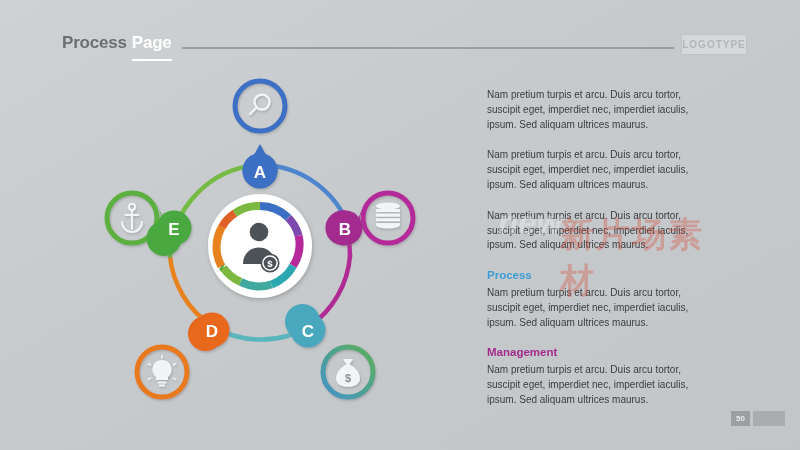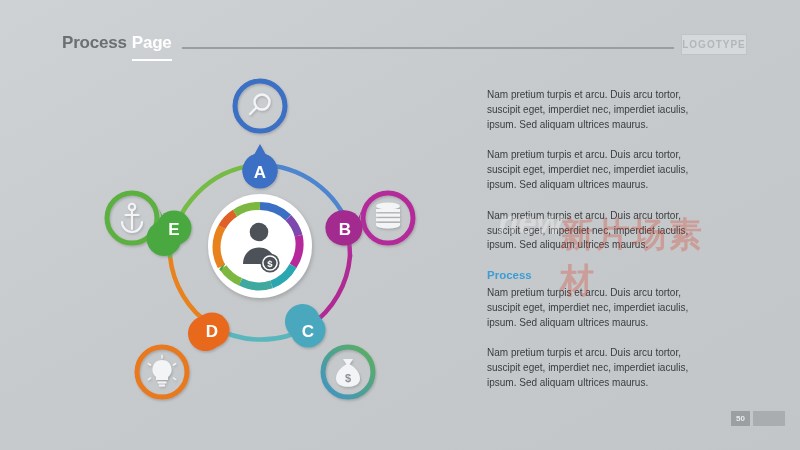--- a/index.html
+++ b/index.html
@@ -220,20 +220,21 @@
     <div class="item">
       <p class="item-body">Nam pretium turpis et arcu. Duis arcu tortor, suscipit eget, imperdiet nec, imperdiet iaculis, ipsum. Sed aliquam ultrices maurus.</p>
     </div>
 
     <div class="item">
       <p class="item-title" style="color:#3b9ed4">Process</p>
       <p class="item-body">Nam pretium turpis et arcu. Duis arcu tortor, suscipit eget, imperdiet nec, imperdiet iaculis, ipsum. Sed aliquam ultrices maurus.</p>
     </div>
 
     <div class="item">
+      <p class="item-title" style="color:#a32a8e">Management</p>
       <p class="item-body">Nam pretium turpis et arcu. Duis arcu tortor, suscipit eget, imperdiet nec, imperdiet iaculis, ipsum. Sed aliquam ultrices maurus.</p>
     </div>
   </div>
 
   <div id="watermark">
     <span id="wm-new">new</span>
     <span id="wm-cn">新片场素材</span>
   </div>
 
   <div id="footer">

